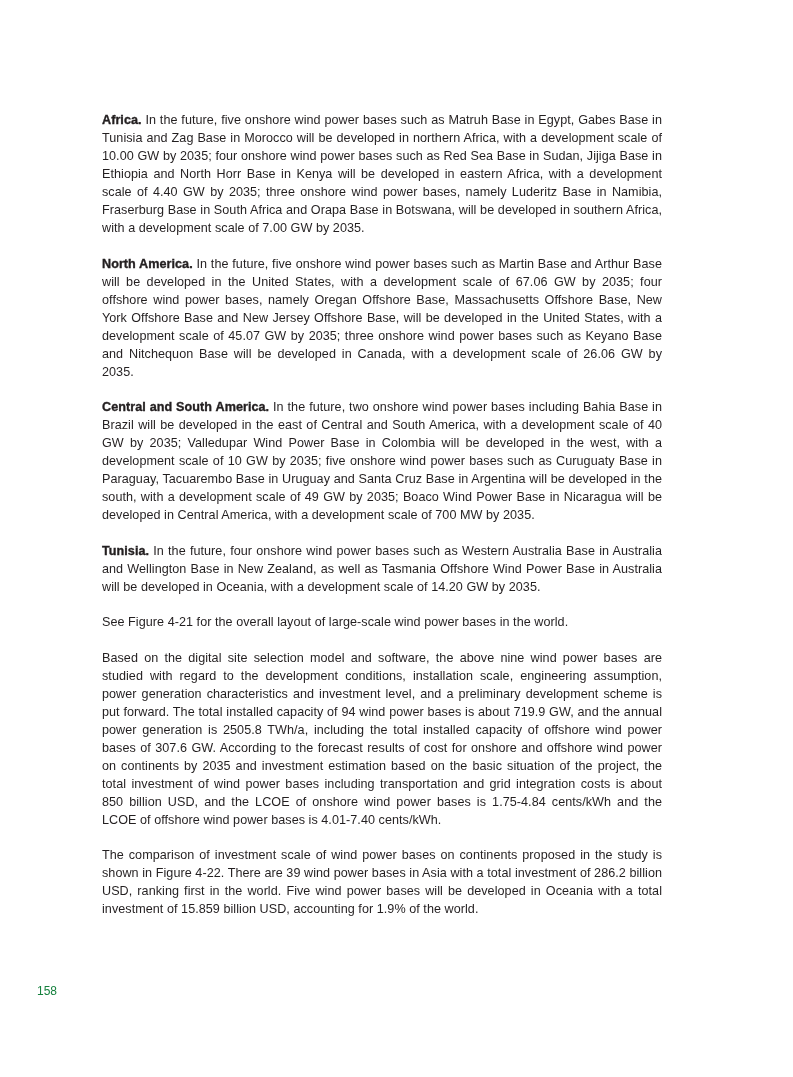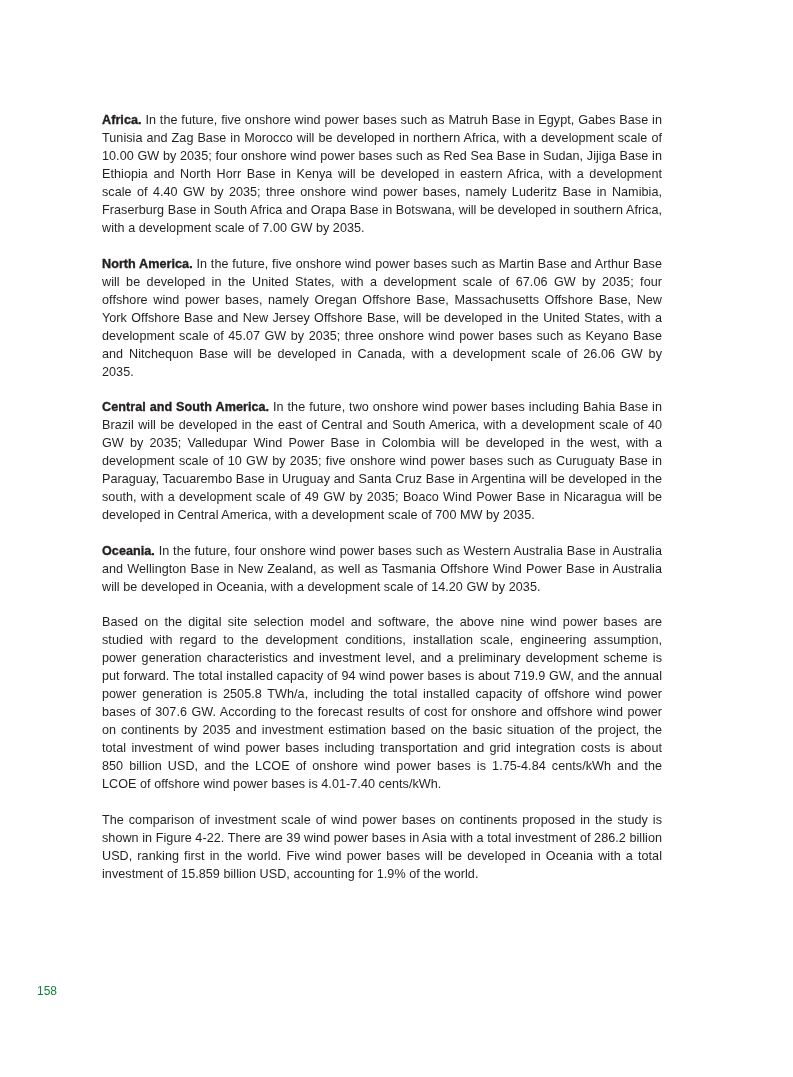--- a/index.html
+++ b/index.html
@@ -44,21 +44,22 @@
 </head>
 <body>
 
 <div class="page">
   <p class="para"><span class="lead">Africa.</span><span> In the future, five onshore wind power bases such as Matruh Base in Egypt, Gabes Base in Tunisia and Zag Base in Morocco will be developed in northern Africa, with a development scale of 10.00 GW by 2035; four onshore wind power bases such as Red Sea Base in Sudan, Jijiga Base in Ethiopia and North Horr Base in Kenya will be developed in eastern Africa, with a development scale of 4.40 GW by 2035; three onshore wind power bases, namely Luderitz Base in Namibia, Fraserburg Base in South Africa and Orapa Base in Botswana, will be developed in southern Africa, with a development scale of 7.00 GW by 2035.</span></p>
 
   <p class="para"><span class="lead">North America.</span><span> In the future, five onshore wind power bases such as Martin Base and Arthur Base will be developed in the United States, with a development scale of 67.06 GW by 2035; four offshore wind power bases, namely Oregan Offshore Base, Massachusetts Offshore Base, New York Offshore Base and New Jersey Offshore Base, will be developed in the United States, with a development scale of 45.07 GW by 2035; three onshore wind power bases such as Keyano Base and Nitchequon Base will be developed in Canada, with a development scale of 26.06 GW by 2035.</span></p>
 
   <p class="para"><span class="lead">Central and South America.</span><span> In the future, two onshore wind power bases including Bahia Base in Brazil will be developed in the east of Central and South America, with a development scale of 40 GW by 2035; Valledupar Wind Power Base in Colombia will be developed in the west, with a development scale of 10 GW by 2035; five onshore wind power bases such as Curuguaty Base in Paraguay, Tacuarembo Base in Uruguay and Santa Cruz Base in Argentina will be developed in the south, with a development scale of 49 GW by 2035; Boaco Wind Power Base in Nicaragua will be developed in Central America, with a development scale of 700 MW by 2035.</span></p>
 
-  <p class="para"><span class="lead">Oceania.</span><span> In the future, four onshore wind power bases such as Western Australia Base in Australia and Wellington Base in New Zealand, as well as Tasmania Offshore Wind Power Base in Australia will be developed in Oceania, with a development scale of 14.20 GW by 2035.</span></p>
+  <p class="para"><span class="lead">Tunisia.</span><span> In the future, four onshore wind power bases such as Western Australia Base in Australia and Wellington Base in New Zealand, as well as Tasmania Offshore Wind Power Base in Australia will be developed in Oceania, with a development scale of 14.20 GW by 2035.</span></p>
 
+  <p class="para"><span>See Figure 4-21 for the overall layout of large-scale wind power bases in the world.</span></p>
 
   <p class="para"><span>Based on the digital site selection model and software, the above nine wind power bases are studied with regard to the development conditions, installation scale, engineering assumption, power generation characteristics and investment level, and a preliminary development scheme is put forward. The total installed capacity of 94 wind power bases is about 719.9 GW, and the annual power generation is 2505.8 TWh/a, including the total installed capacity of offshore wind power bases of 307.6 GW. According to the forecast results of cost for onshore and offshore wind power on continents by 2035 and investment estimation based on the basic situation of the project, the total investment of wind power bases including transportation and grid integration costs is about 850 billion USD, and the LCOE of onshore wind power bases is 1.75-4.84 cents/kWh and the LCOE of offshore wind power bases is 4.01-7.40 cents/kWh.</span></p>
 
   <p class="para"><span>The comparison of investment scale of wind power bases on continents proposed in the study is shown in Figure 4-22. There are 39 wind power bases in Asia with a total investment of 286.2 billion USD, ranking first in the world. Five wind power bases will be developed in Oceania with a total investment of 15.859 billion USD, accounting for 1.9% of the world.</span></p>
 </div>
 
 <div class="page-number">158</div>
 
 </body></html>

